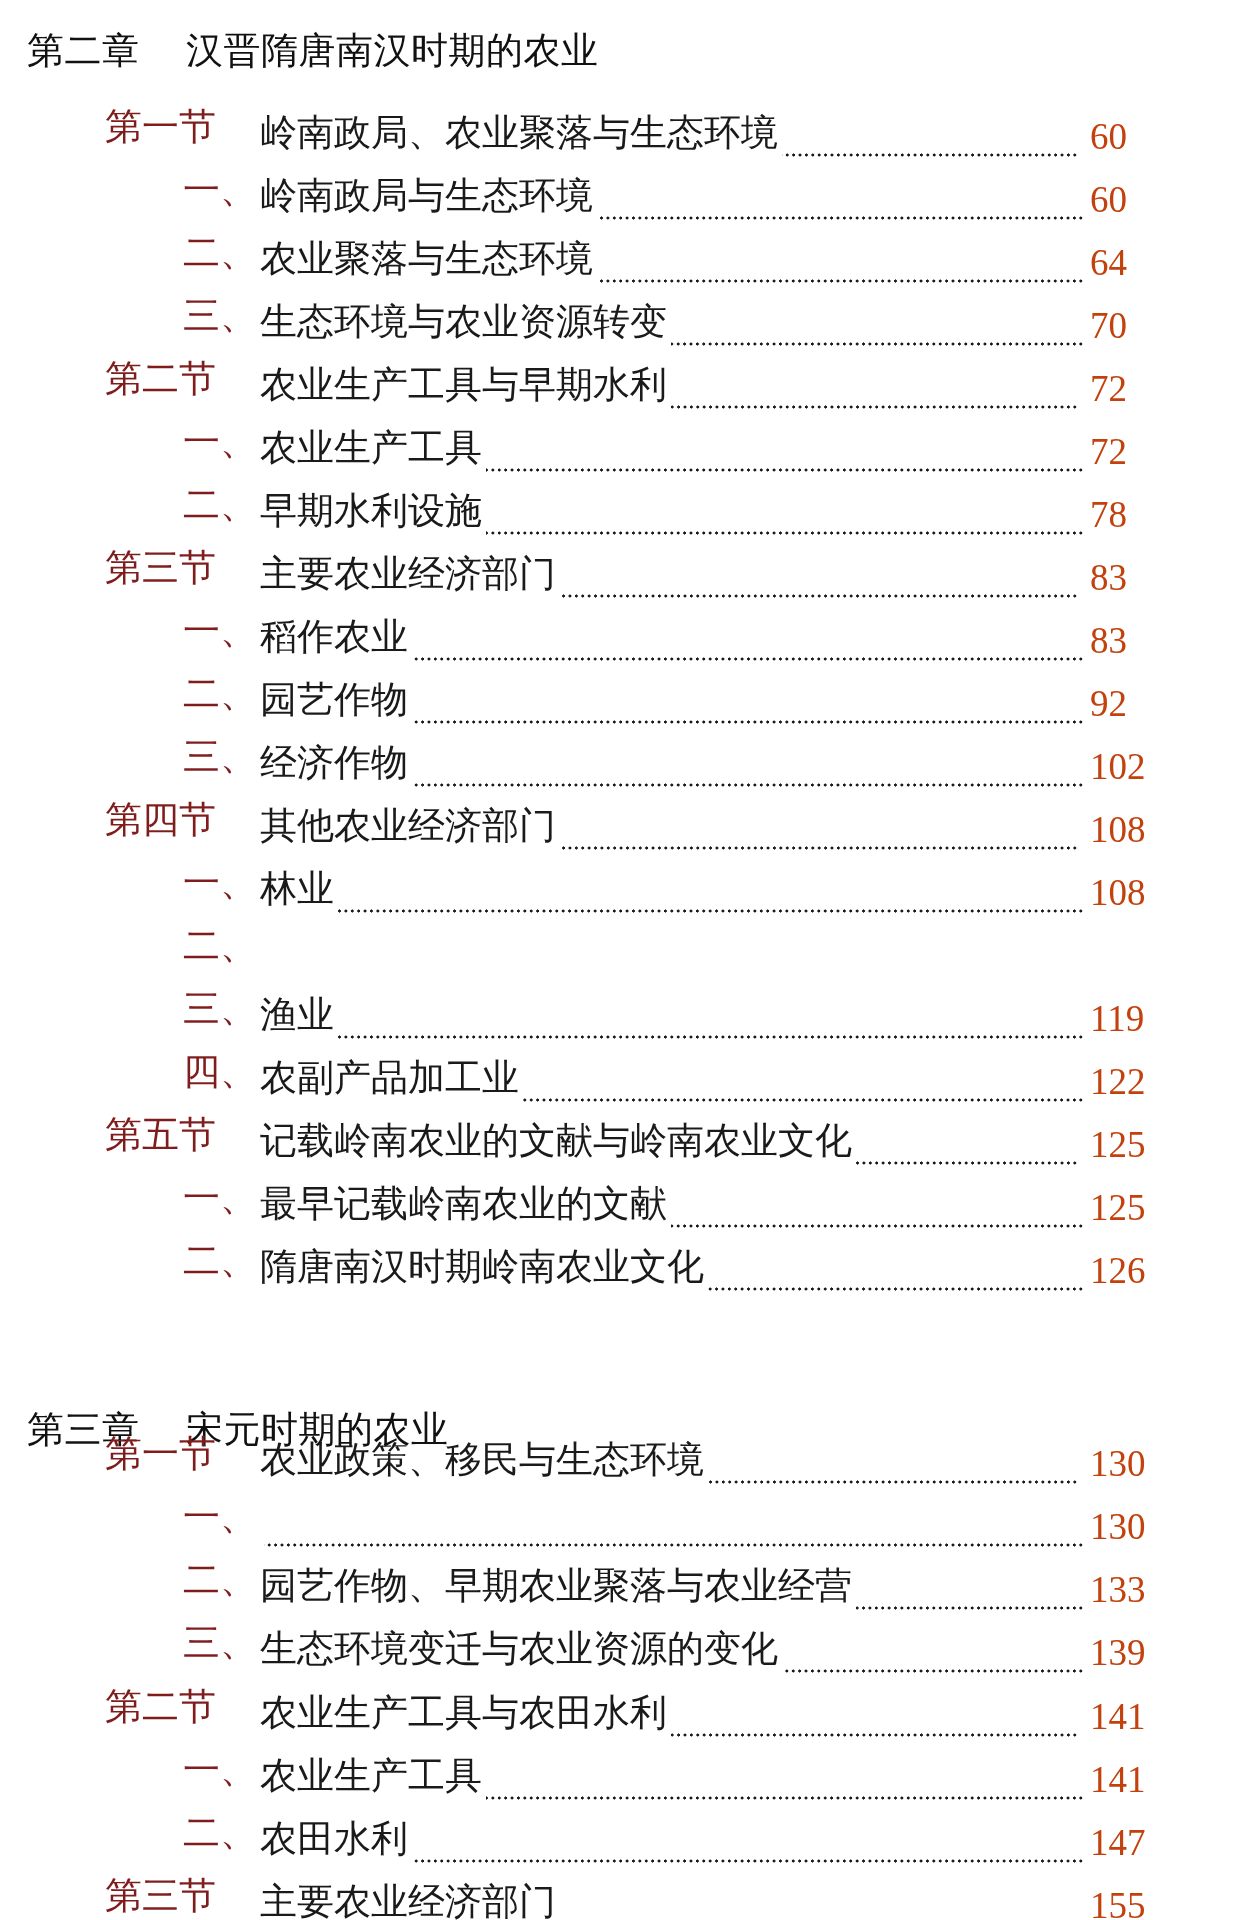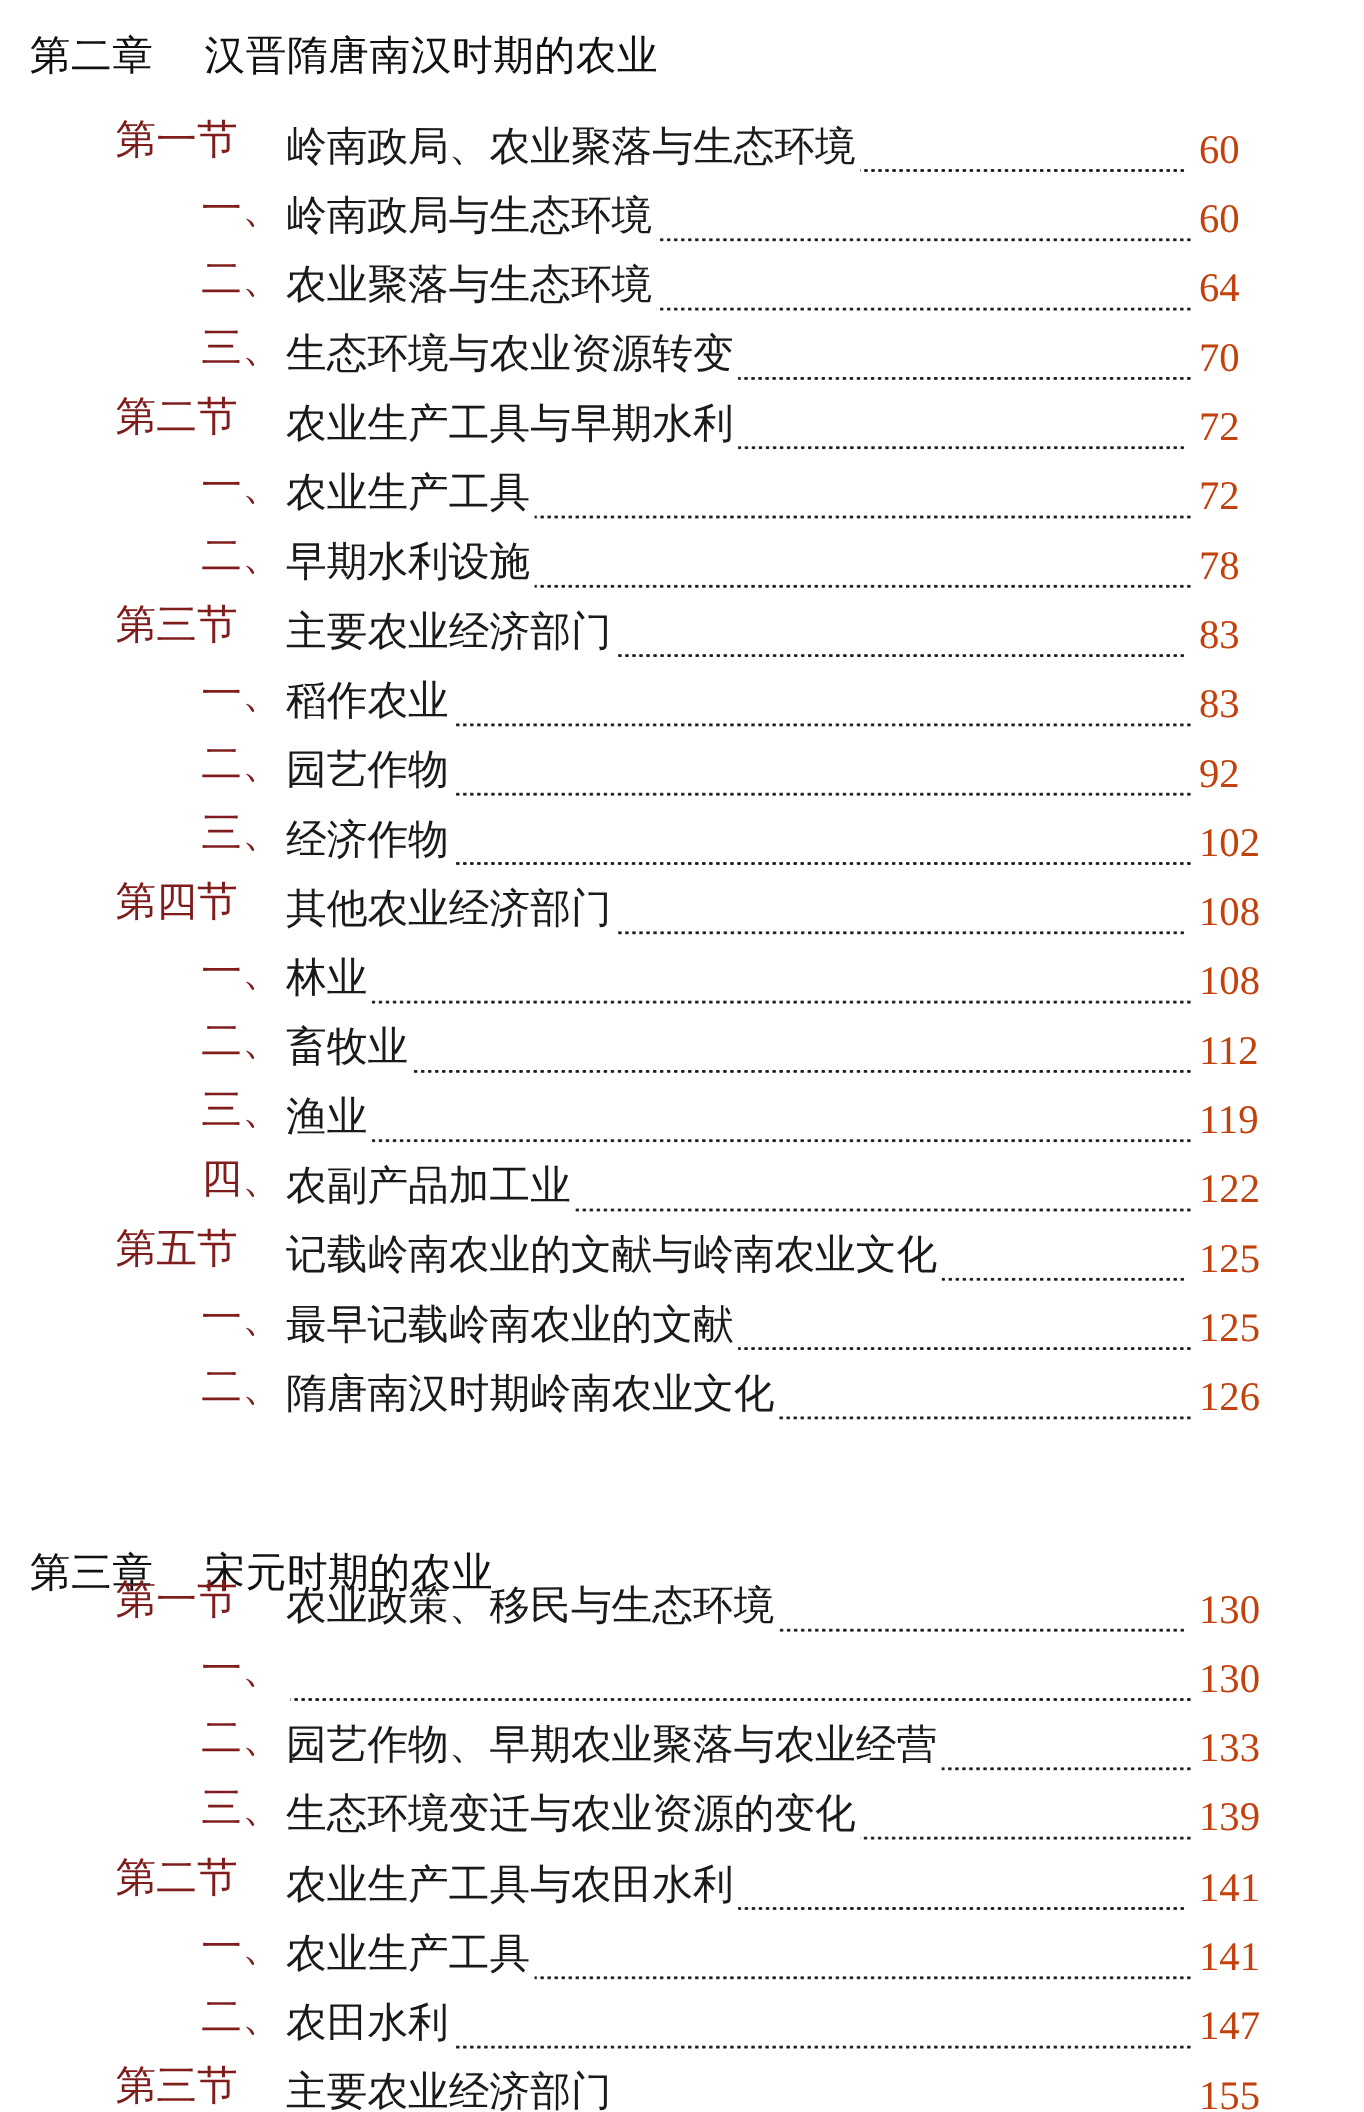--- a/index.html
+++ b/index.html
@@ -143,25 +143,20 @@
 <div class="row item" style="top:851px">
   <span class="label">一、</span>
   <div class="body">
       <span class="title">林业</span>
       <span class="leader"></span>
       <span class="page">108</span>
     </div>
 </div>
 <div class="row item" style="top:914px">
   <span class="label">二、</span>
-  <div class="body">
-      <span class="title">畜牧业</span>
-      <span class="leader"></span>
-      <span class="page">112</span>
-    </div>
 </div>
 <div class="row item" style="top:977px">
   <span class="label">三、</span>
   <div class="body">
       <span class="title">渔业</span>
       <span class="leader"></span>
       <span class="page">119</span>
     </div>
 </div>
 <div class="row item" style="top:1040px">

